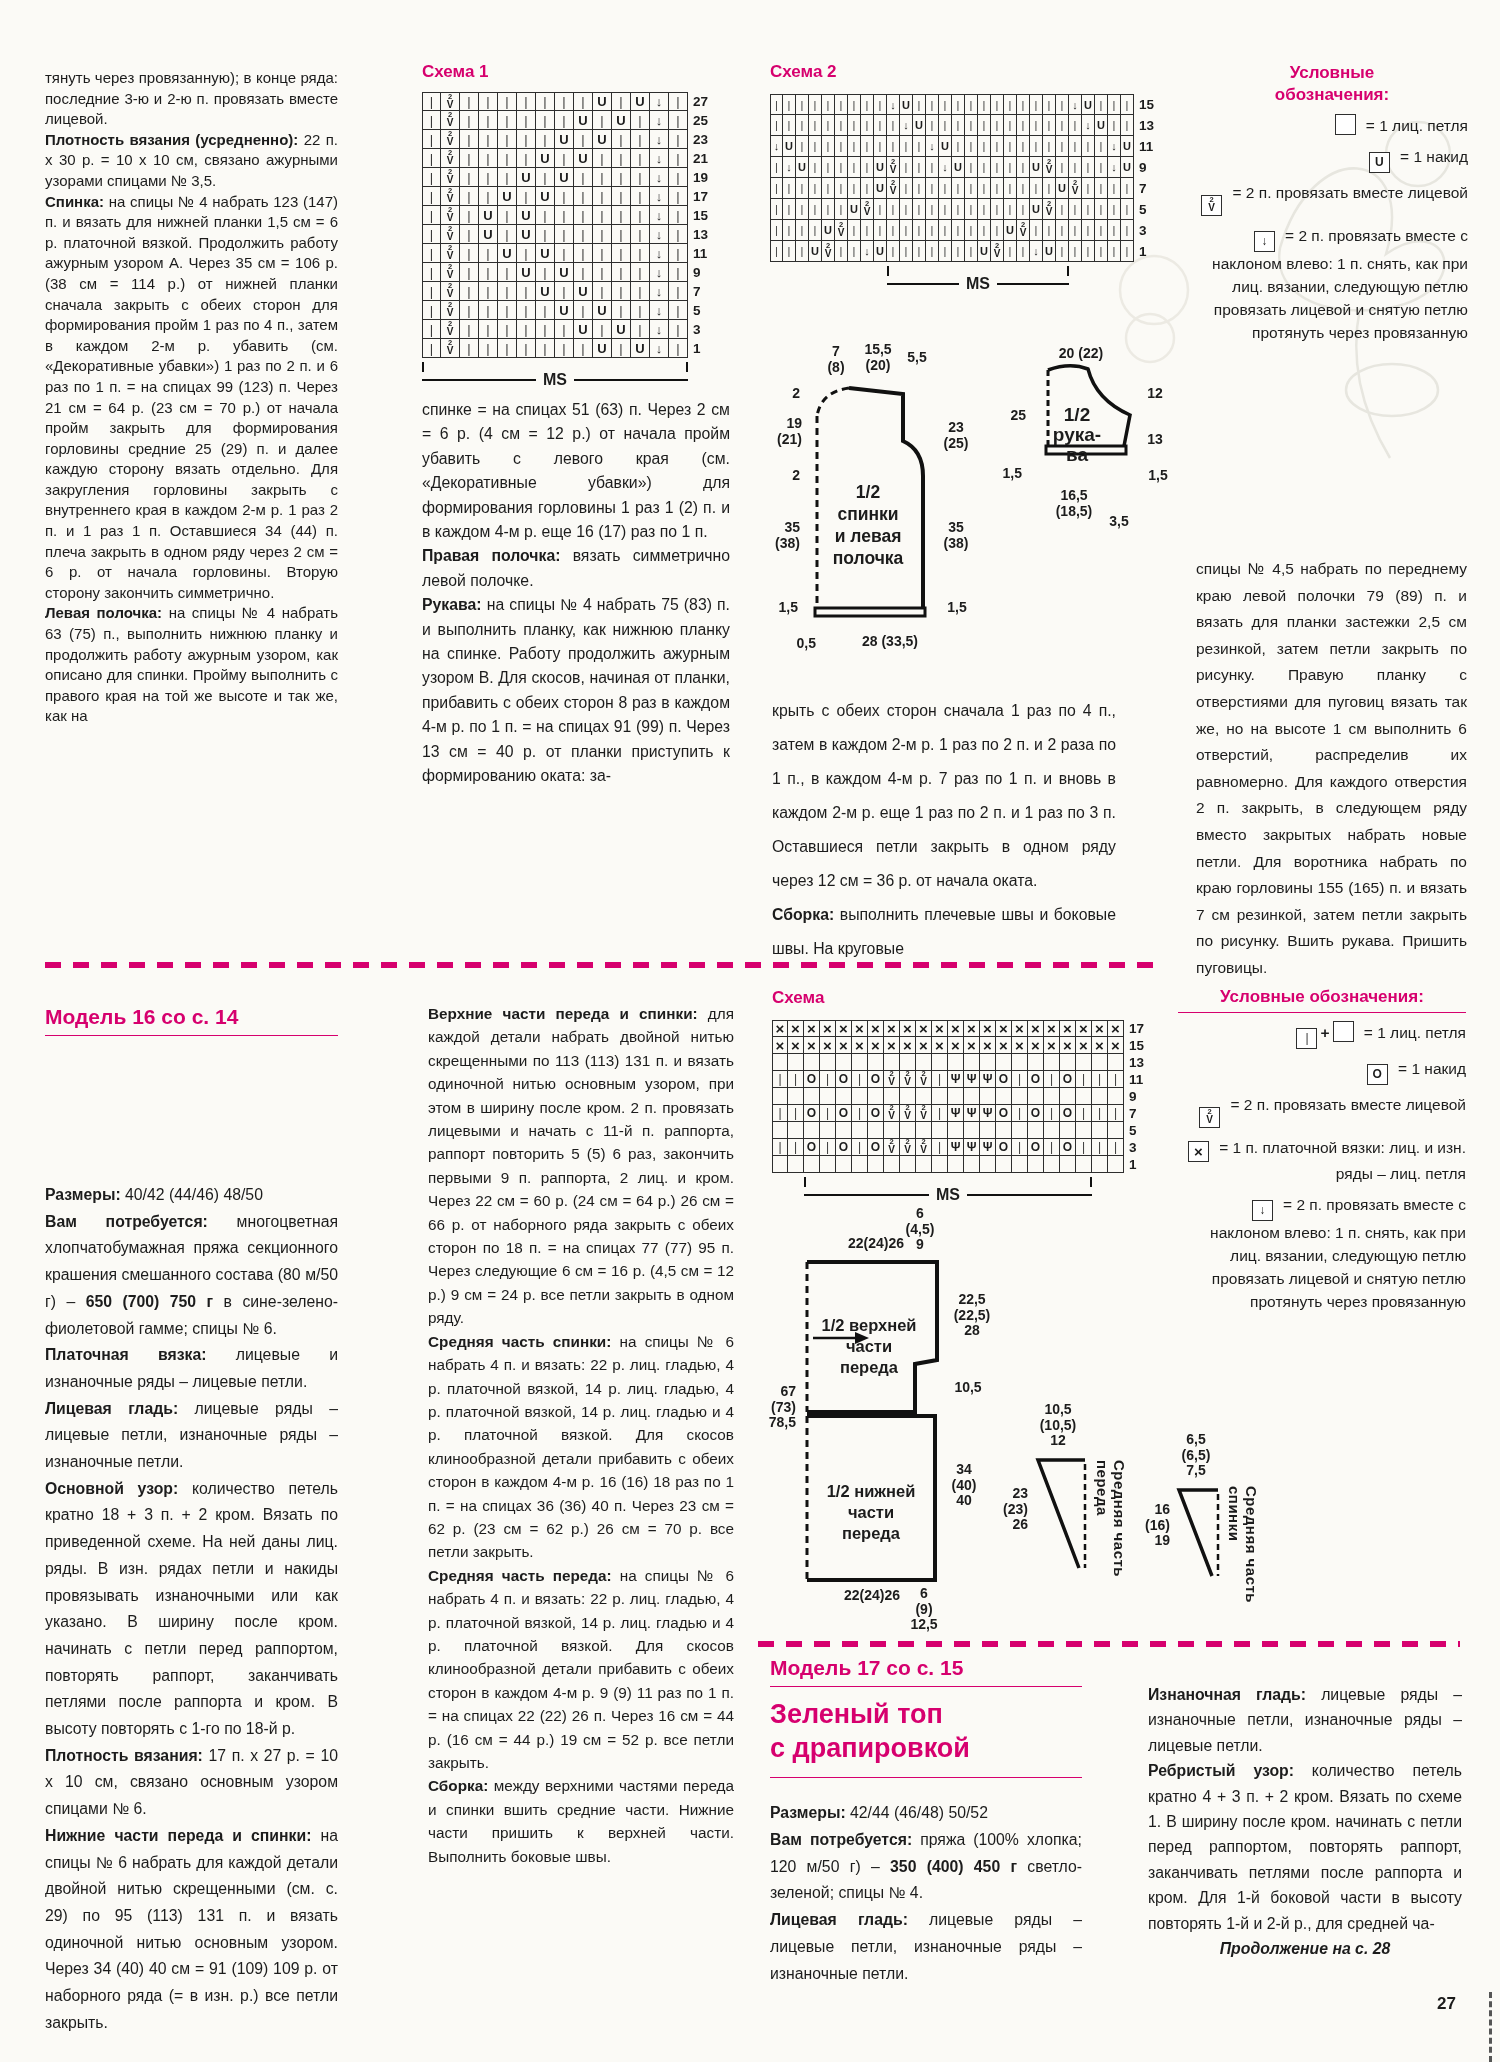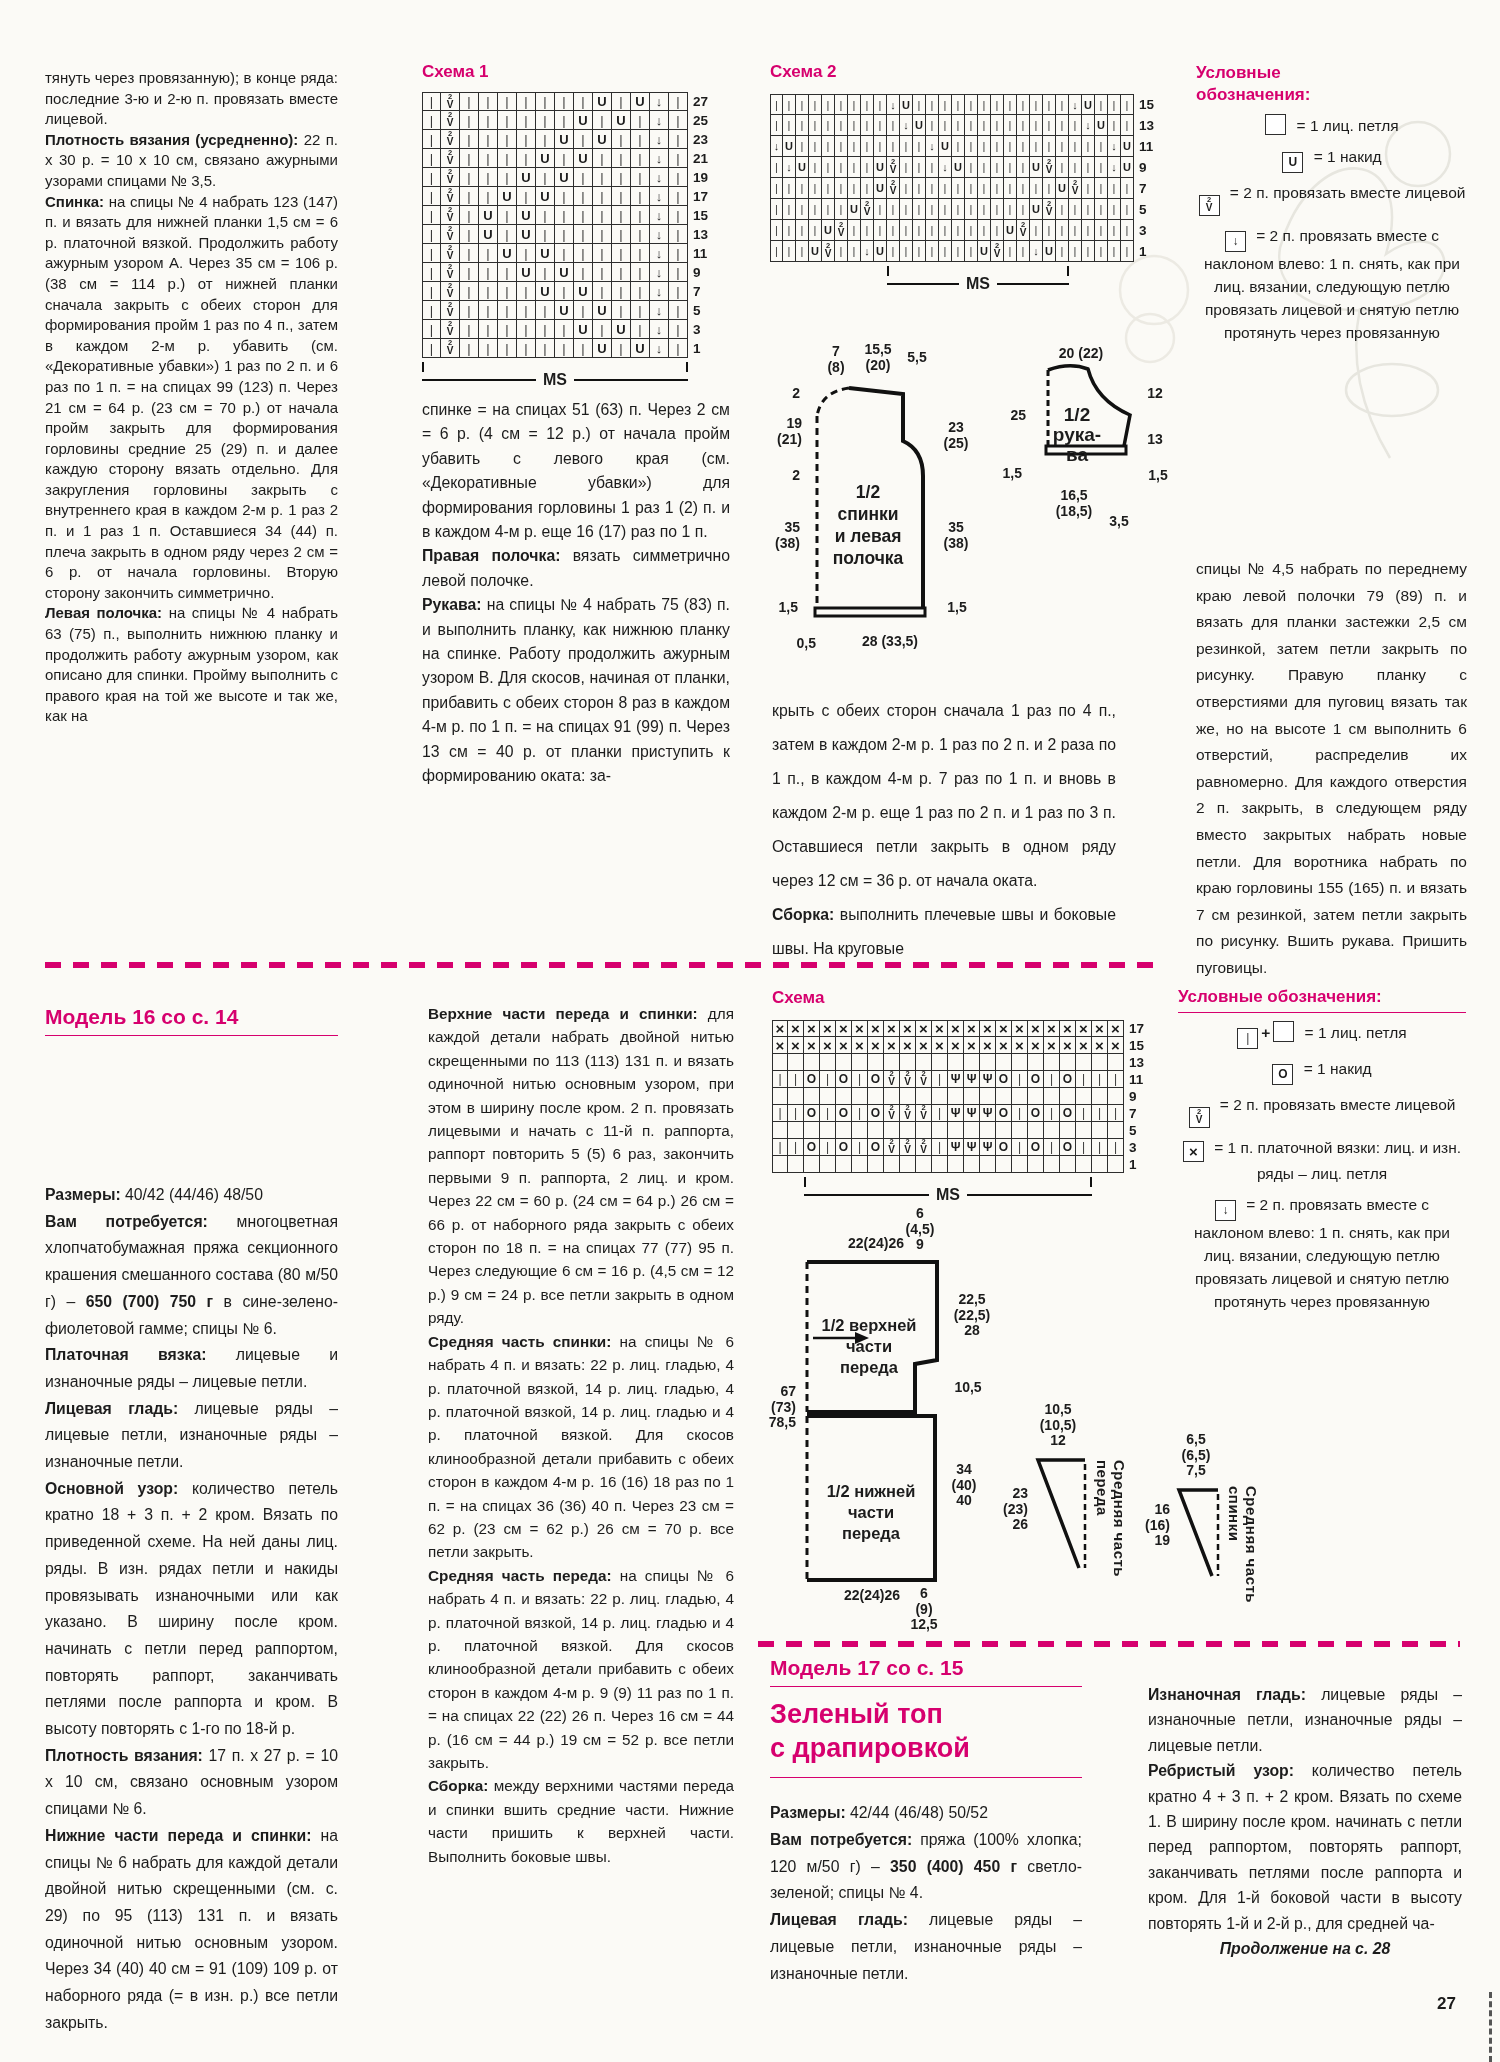--- a/index.html
+++ b/index.html
@@ -19,24 +19,24 @@
   .m17-text{left:770px;top:1800px;width:312px;font-size:15.8px;line-height:26.8px;}
   .c4b-text{left:1148px;top:1682px;width:314px;font-size:15.8px;line-height:25.4px;}
   .tx p.cont{text-align:center;font-style:italic;font-weight:bold;}
   
   .schema-h{font-size:17px;font-weight:bold;color:var(--accent);}
   .model-label{font-size:21px;font-weight:600;color:var(--accent);padding-bottom:6px;
                border-bottom:1.5px solid var(--accent);}
   .model-title{font-size:28px;line-height:34px;font-weight:bold;color:var(--accent);
                padding:10px 0 12px 0;border-bottom:1.5px solid var(--accent);white-space:pre-line;margin:0;}
   .m17 .model-title{font-size:27px;}
-  .legend-title{font-size:17px;line-height:22px;font-weight:bold;color:var(--accent);white-space:pre-line;}
+  .legend-title{font-size:17px;line-height:22px;font-weight:bold;color:var(--accent);white-space:pre-line;text-align:center;}
   .legend-title.ul{border-bottom:1.5px solid var(--accent);padding-bottom:4px;white-space:normal;}
   
-  .leg p{margin:8px 0;font-size:15.5px;line-height:23px;text-align:center;}
+  .leg p{margin:8px 0;font-size:15.5px;line-height:23px;text-align:right;}
   .lbox{display:inline-flex;align-items:center;justify-content:center;width:19px;height:19px;
         border:1.7px solid #2e2e2e;font-size:12px;font-weight:600;margin-right:6px;
         vertical-align:-4px;background:#fff;position:relative;}
   .plus{font-weight:bold;margin:0 3px 0 -3px;}
   
   .chart{position:absolute;z-index:2;}
   .cgrid{display:grid;}
   .cc{border-right:1.5px solid #2e2e2e;border-bottom:1.5px solid #2e2e2e;display:flex;
       align-items:center;justify-content:center;position:relative;font-weight:600;}
   .bt{border-top:1.5px solid #2e2e2e;}

